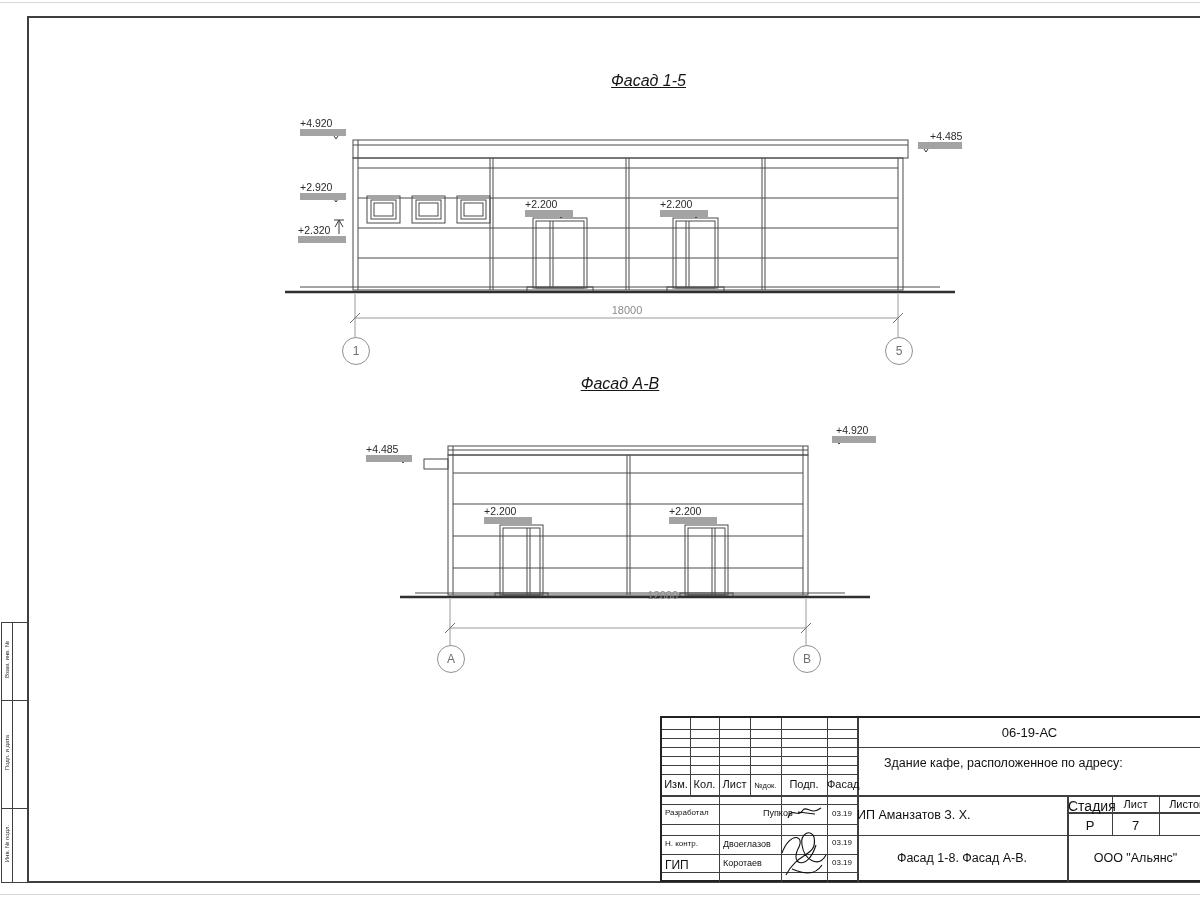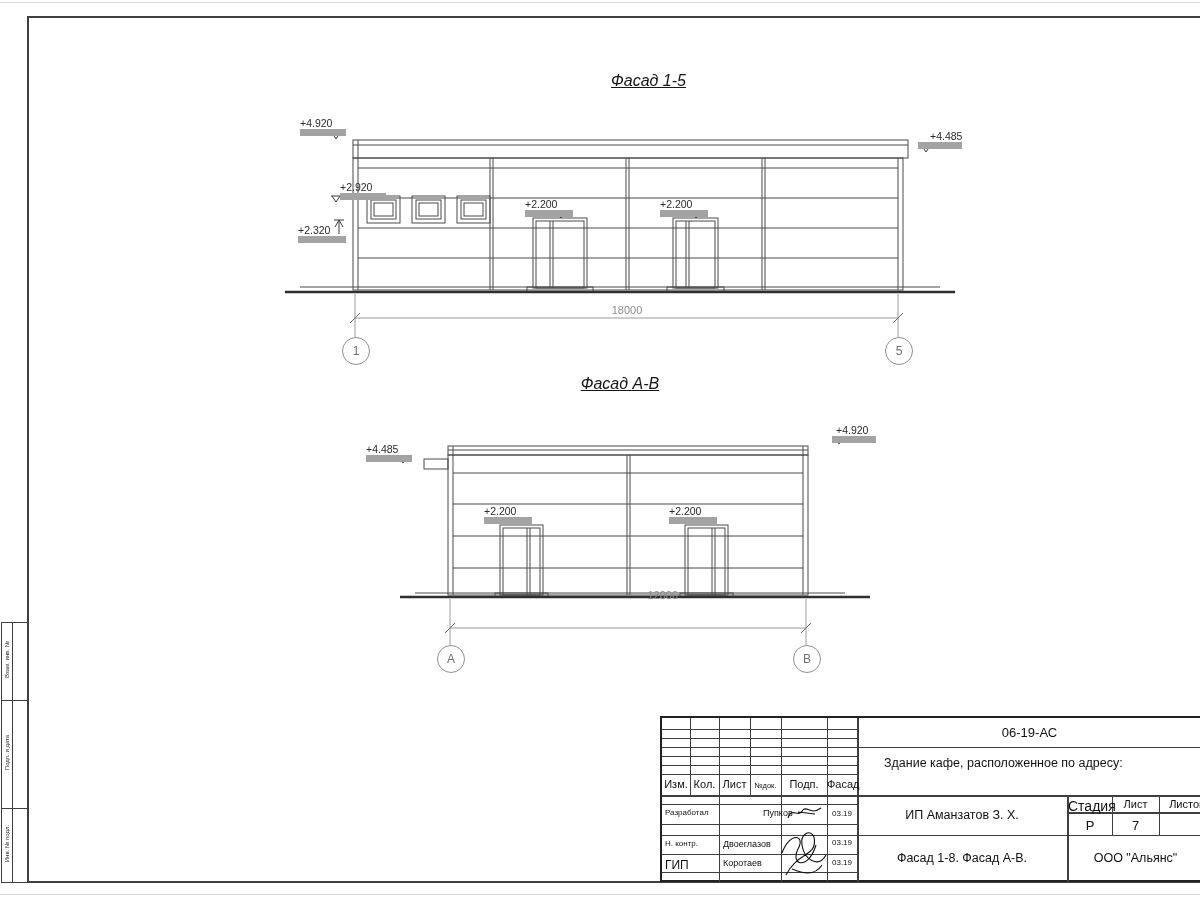--- a/index.html
+++ b/index.html
@@ -163,21 +163,21 @@
       <path d="M834 438 H844 M835 438 L839 444 L843 438"></path>
       <path d="M514 518 H524 M515 518 L519 524 L523 518"></path>
       <path d="M699 518 H709 M700 518 L704 524 L708 518"></path>
     </g>
   </svg>
 
   <div class="txt title" style="left:516px;top:72px;width:170px;text-align:right;">Фасад 1-5</div>
   <div class="txt title" style="left:535px;top:375px;width:170px;">Фасад А-В</div>
 
   <div class="txt elev" style="left:300px;top:117px;padding-right:14px;">+4.920</div>
-  <div class="txt elev" style="left:300px;top:181px;padding-right:14px;margin-left:40px;">+2.920</div>
+  <div class="txt elev" style="left:300px;top:181px;padding-right:14px;">+2.920</div>
   <div class="txt elev" style="left:298px;top:224px;padding-right:16px;">+2.320</div>
   <div class="txt elev" style="left:918px;top:130px;padding-left:12px;">+4.485</div>
   <div class="txt elev" style="left:525px;top:198px;padding-right:16px;">+2.200</div>
   <div class="txt elev" style="left:660px;top:198px;padding-right:16px;">+2.200</div>
 
   <div class="txt elev" style="left:366px;top:443px;padding-right:14px;">+4.485</div>
   <div class="txt elev" style="left:832px;top:424px;padding-left:4px;padding-right:8px;">+4.920</div>
   <div class="txt elev" style="left:484px;top:505px;padding-right:16px;">+2.200</div>
   <div class="txt elev" style="left:669px;top:505px;padding-right:16px;">+2.200</div>
 
@@ -236,21 +236,21 @@
 
     <svg class="abs" style="left:120px;top:85px;" width="44" height="20">
       <path d="M6 15 C10 3,16 16,21 7 C25 2,28 13,39 5 M16 9 L33 11" stroke="#111" stroke-width="1.1" fill="none"></path>
     </svg>
     <svg class="abs" style="left:112px;top:107px;" width="58" height="56">
       <path d="M8 28 C16 6,32 10,24 24 C16 40,34 46,42 20 M12 50 C24 26,44 32,40 12 C37 4,26 8,28 20 C30 34,44 44,52 30 M18 44 C28 48,40 52,48 40" stroke="#111" stroke-width="1.1" fill="none"></path>
     </svg>
 
     <div class="stamp-txt" style="left:195px;top:7px;width:345px;text-align:center;font-size:13px;">06-19-АС</div>
     <div class="stamp-txt" style="left:222px;top:37px;font-size:12.5px;line-height:17px;">Здание кафе, расположенное по адресу:</div>
-    <div class="stamp-txt" style="left:195px;top:90px;width:210px;text-align:center;font-size:12.5px;">ИП Аманзатов З. Х.</div>
+    <div class="stamp-txt" style="left:195px;top:90px;width:210px;font-size:12.5px;">ИП Аманзатов З. Х.</div>
     <div class="stamp-txt" style="left:406px;top:80px;width:44px;text-align:right;font-size:14px;">Стадия</div>
     <div class="stamp-txt" style="left:450px;top:80px;width:47px;text-align:center;font-size:11px;">Лист</div>
     <div class="stamp-txt" style="left:497px;top:80px;width:56px;text-align:center;font-size:11px;">Листов</div>
     <div class="stamp-txt" style="left:406px;top:100px;width:44px;text-align:center;font-size:13px;">Р</div>
     <div class="stamp-txt" style="left:450px;top:100px;width:47px;text-align:center;font-size:13px;">7</div>
     <div class="stamp-txt" style="left:195px;top:133px;width:210px;text-align:center;font-size:12.5px;">Фасад 1-8. Фасад А-В.</div>
     <div class="stamp-txt" style="left:407px;top:133px;width:133px;text-align:center;font-size:12.5px;">ООО "Альянс"</div>
   </div>
 
 </div>

